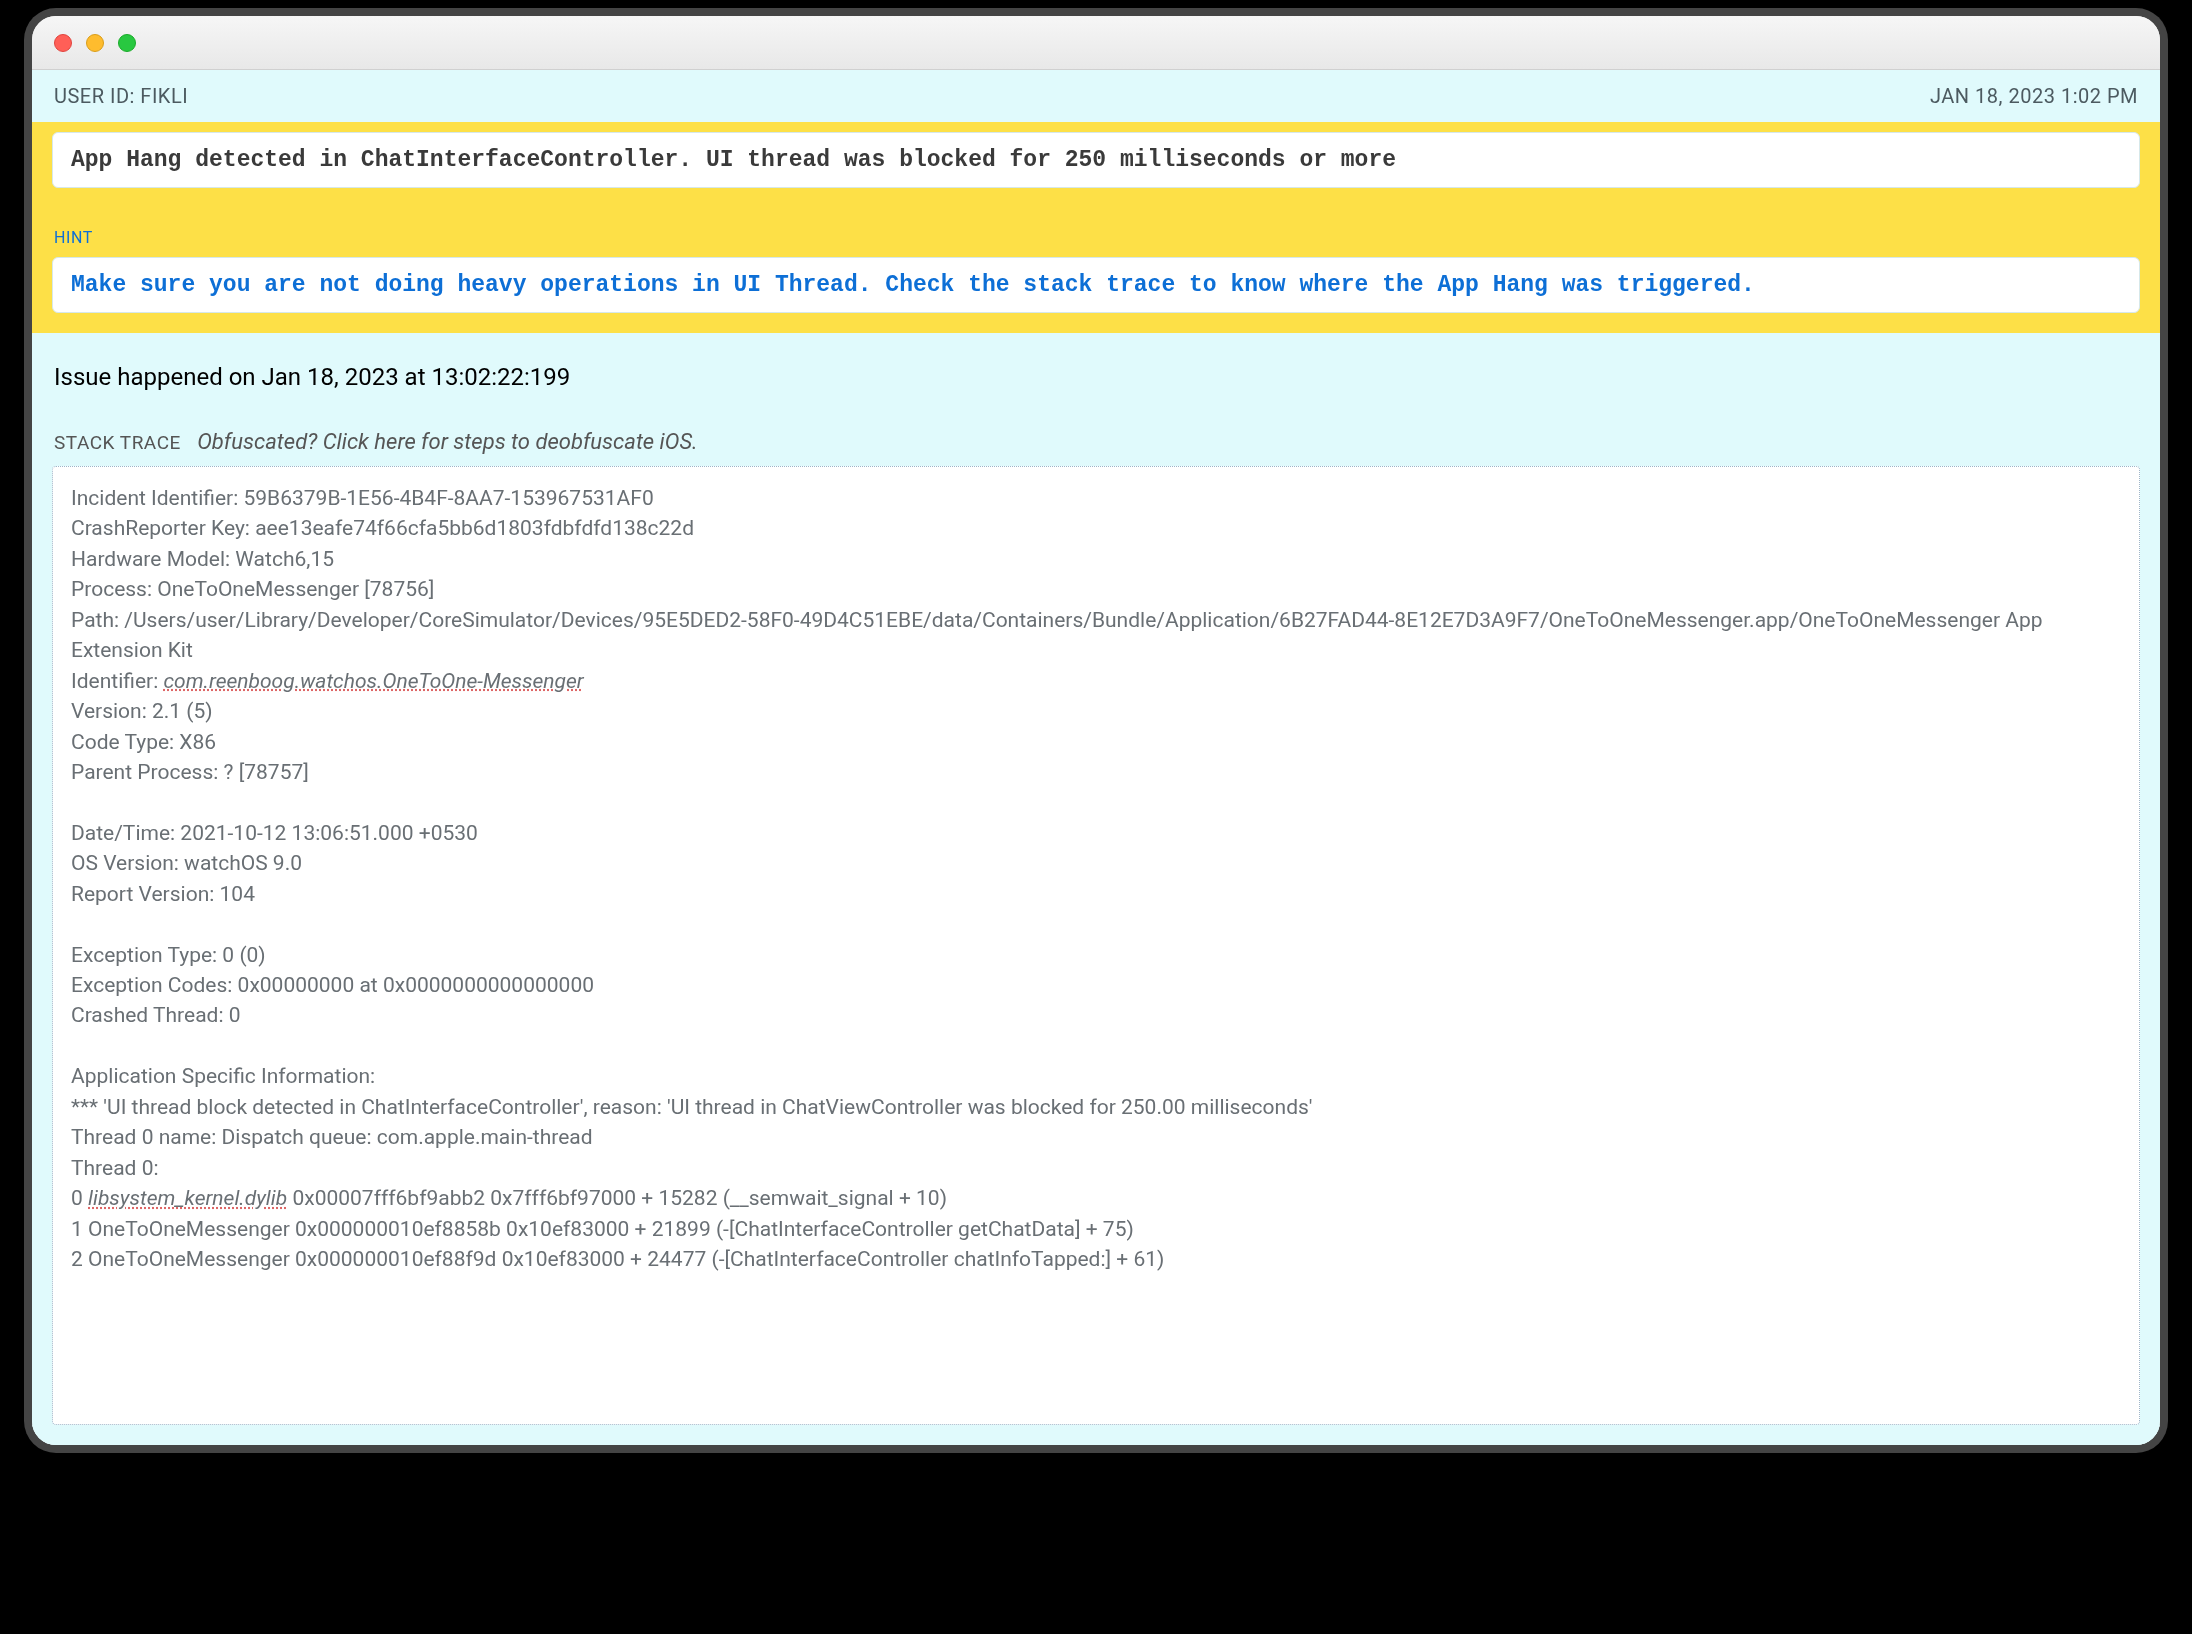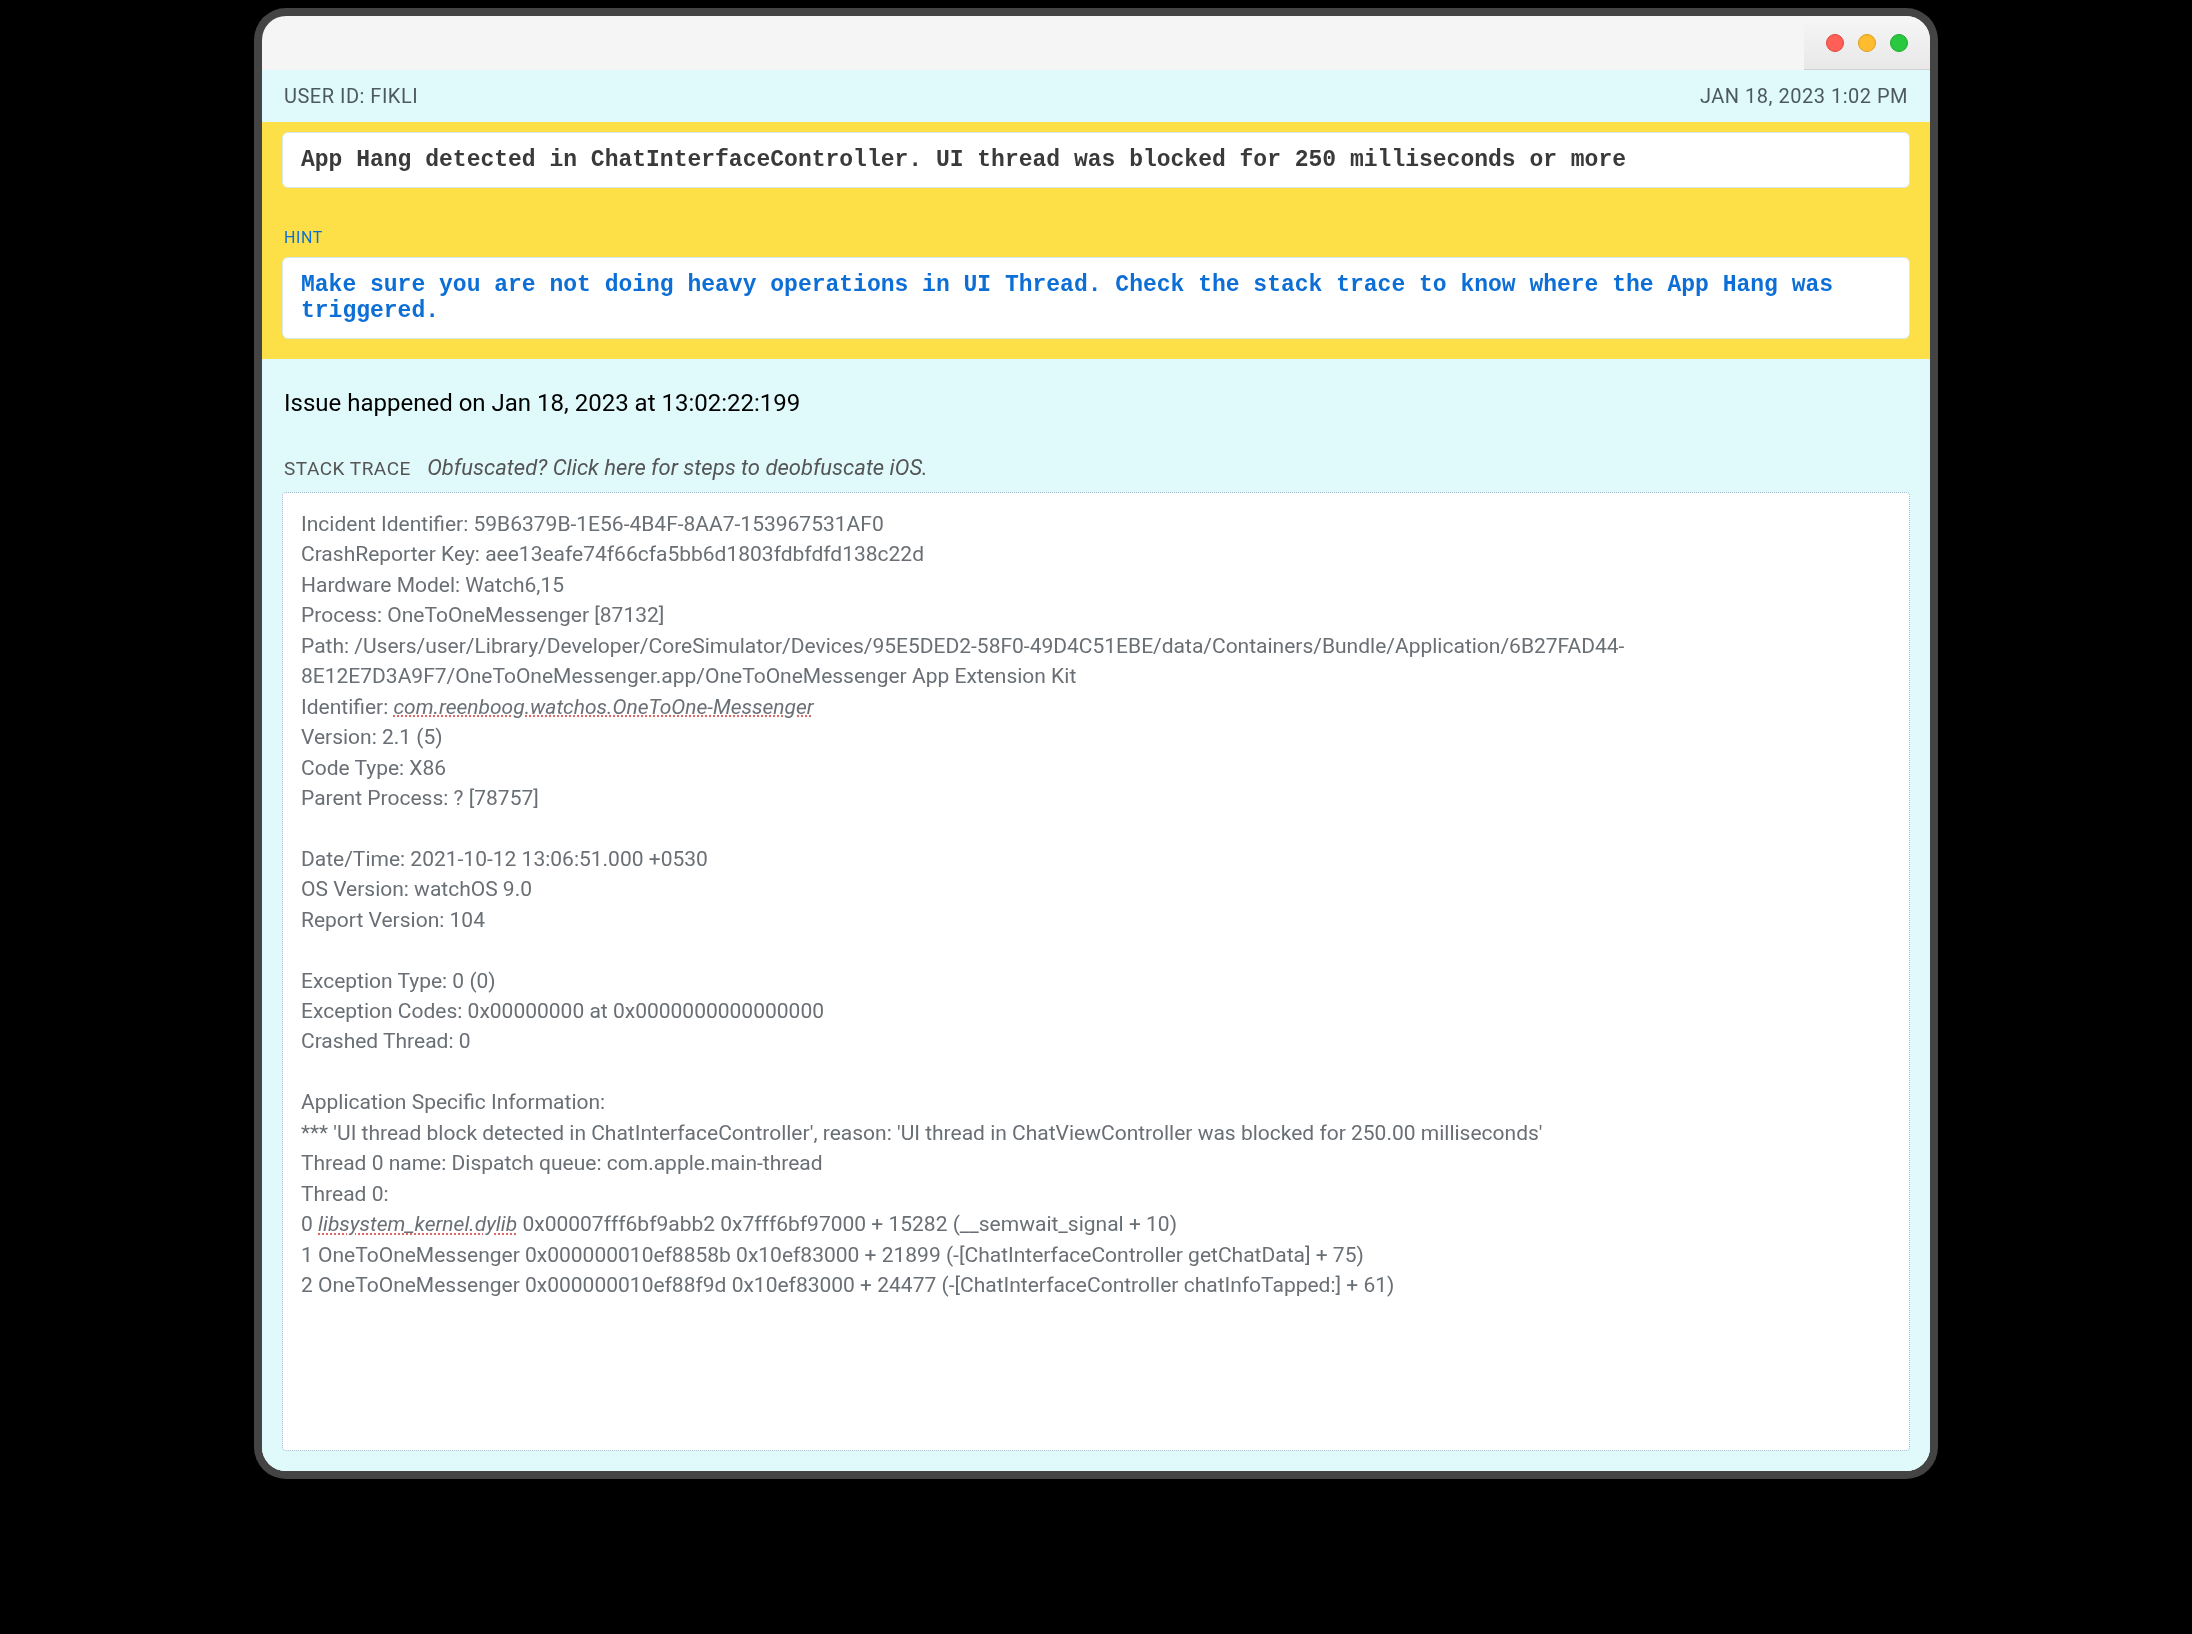--- a/index.html
+++ b/index.html
@@ -6,29 +6,28 @@
   html, body { width: 100%; height: 100%; }
   body {
     background: #000;
     font-family: -apple-system, BlinkMacSystemFont, "Segoe UI", Roboto, Helvetica, Arial, sans-serif;
     display: flex;
     align-items: flex-start;
     justify-content: center;
     padding: 16px;
   }
   .window {
-    width: 1668px;
+    width: 2128px;
     max-width: 100%;
     background: #f5f5f5;
     border-radius: 24px;
     box-shadow: 0 0 0 8px rgba(80,80,80,0.85), 0 12px 48px rgba(0,0,0,0.6);
     overflow: hidden;
     display: flex;
     flex-direction: column;
-    align-items: flex-end;
   }
   .titlebar {
     height: 54px;
     background: linear-gradient(#f6f6f6,#e8e8e8);
     border-bottom: 1px solid #d0d0d0;
     display: flex;
     align-items: center;
     padding: 0 22px;
     gap: 14px;
   }
@@ -157,21 +156,21 @@
     <div class="stack-header">
       <span class="label">STACK TRACE</span>
       &nbsp;
       <span class="link">Obfuscated? Click here for steps to deobfuscate iOS.</span>
     </div>
 
     <div class="stack-box">
       <div>Incident Identifier: 59B6379B-1E56-4B4F-8AA7-153967531AF0</div>
       <div>CrashReporter Key: aee13eafe74f66cfa5bb6d1803fdbfdfd138c22d</div>
       <div>Hardware Model: Watch6,15</div>
-      <div>Process: OneToOneMessenger [87132]</div>
+      <div>Process: OneToOneMessenger [78756]</div>
       <div>Path: /Users/user/Library/Developer/CoreSimulator/Devices/95E5DED2-58F0-49D4C51EBE/data/Containers/Bundle/Application/6B27FAD44-8E12E7D3A9F7/OneToOneMessenger.app/OneToOneMessenger App Extension Kit</div>
       <div>
         <span>Identifier: </span><span class="u">com.reenboog.watchos.OneToOne-Messenger</span>
       </div>
       <div>Version: 2.1 (5)</div>
       <div>Code Type: X86</div>
       <div>Parent Process: ? [78757]</div>
       <div>&nbsp;</div>
       <div>Date/Time: 2021-10-12 13:06:51.000 +0530</div>
       <div>OS Version: watchOS 9.0</div>

